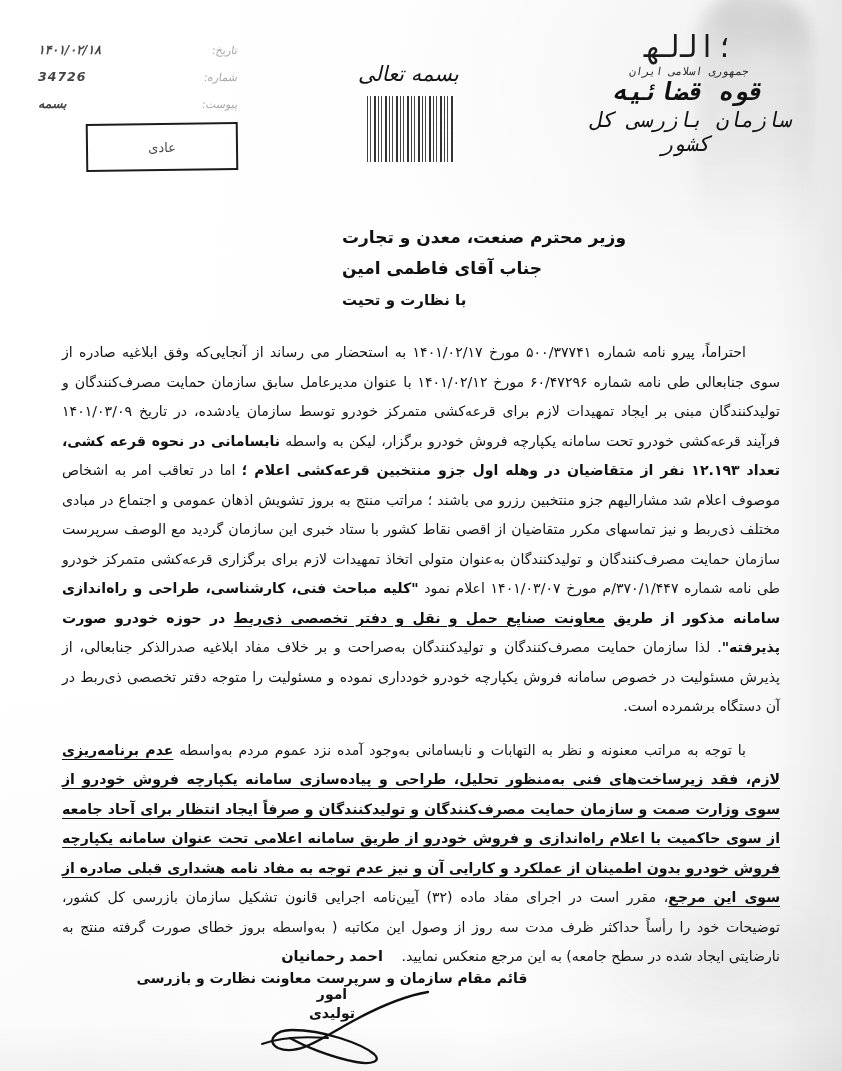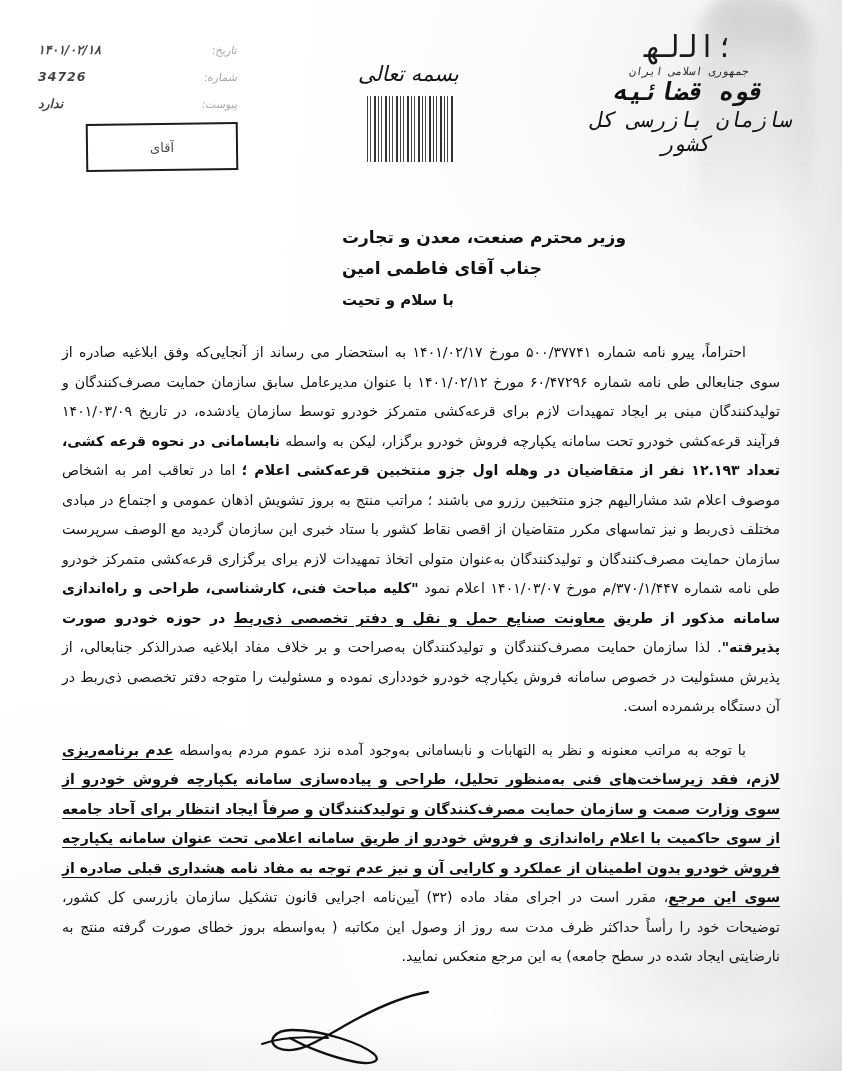--- a/index.html
+++ b/index.html
@@ -277,41 +277,46 @@
     <div class="ref-row">
       <span class="ref-label">تاریخ:</span>
       <span class="ref-value">۱۴۰۱/۰۲/۱۸</span>
     </div>
     <div class="ref-row">
       <span class="ref-label">شماره:</span>
       <span class="ref-value">34726</span>
     </div>
     <div class="ref-row">
       <span class="ref-label">پیوست:</span>
-      <span class="ref-value">ندارد</span>
+      <span class="ref-value">بسمه</span>
     </div>
     <div class="classification-box">
-      <span>آقای</span>
+      <span>عادی</span>
     </div>
   </div>
 
   <div class="addressee">
     <div class="line">وزیر محترم صنعت، معدن و تجارت</div>
     <div class="line">جناب آقای فاطمی امین</div>
-    <div class="greet">با سلام و تحیت</div>
+    <div class="greet">با نظارت و تحیت</div>
   </div>
 
   <div class="body">
 
     <p class="indent"><span>احتراماً، پیرو نامه شماره ۵۰۰/۳۷۷۴۱ مورخ ۱۴۰۱/۰۲/۱۷ به استحضار می رساند از آنجایی‌که وفق ابلاغیه صادره از سوی جنابعالی طی نامه شماره ۶۰/۴۷۲۹۶ مورخ ۱۴۰۱/۰۲/۱۲ با عنوان مدیرعامل سابق سازمان حمایت مصرف‌کنندگان و تولیدکنندگان مبنی بر ایجاد تمهیدات لازم برای قرعه‌کشی متمرکز خودرو توسط سازمان یادشده، در تاریخ ۱۴۰۱/۰۳/۰۹ فرآیند قرعه‌کشی خودرو تحت سامانه یکپارچه فروش خودرو برگزار، لیکن به واسطه </span><span class="b">نابسامانی در نحوه قرعه کشی، تعداد ۱۲.۱۹۳ نفر از متقاضیان در وهله اول جزو منتخبین قرعه‌کشی اعلام ؛</span><span> اما در تعاقب امر به اشخاص موصوف اعلام شد مشارالیهم جزو منتخبین رزرو می باشند ؛ مراتب منتج به بروز تشویش اذهان عمومی و اجتماع در مبادی مختلف ذی‌ربط و نیز تماسهای مکرر متقاضیان از اقصی نقاط کشور با ستاد خبری این سازمان گردید مع الوصف سرپرست سازمان حمایت مصرف‌کنندگان و تولیدکنندگان به‌عنوان متولی اتخاذ تمهیدات لازم برای برگزاری قرعه‌کشی متمرکز خودرو طی نامه شماره ۳۷۰/۱/۴۴۷/م مورخ ۱۴۰۱/۰۳/۰۷ اعلام نمود </span><span class="b">"کلیه مباحث فنی، کارشناسی، طراحی و راه‌اندازی سامانه مذکور از طریق </span><span class="bu">معاونت صنایع حمل و نقل و دفتر تخصصی ذی‌ربط</span><span class="b"> در حوزه خودرو صورت پذیرفته"</span><span>. لذا سازمان حمایت مصرف‌کنندگان و تولیدکنندگان به‌صراحت و بر خلاف مفاد ابلاغیه صدرالذکر جنابعالی، از پذیرش مسئولیت در خصوص سامانه فروش یکپارچه خودرو خودداری نموده و مسئولیت را متوجه دفتر تخصصی ذی‌ربط در آن دستگاه برشمرده است.</span></p>
 
     <p class="indent"><span>با توجه به مراتب معنونه و نظر به التهابات و نابسامانی به‌وجود آمده نزد عموم مردم به‌واسطه </span><span class="para-emph">عدم برنامه‌ریزی لازم، فقد زیرساخت‌های فنی به‌منظور تحلیل، طراحی و پیاده‌سازی سامانه یکپارچه فروش خودرو از سوی وزارت صمت و سازمان حمایت مصرف‌کنندگان و تولیدکنندگان و صرفاً ایجاد انتظار برای آحاد جامعه از سوی حاکمیت با اعلام راه‌اندازی و فروش خودرو از طریق سامانه اعلامی تحت عنوان سامانه یکپارچه فروش خودرو بدون اطمینان از عملکرد و کارایی آن و نیز عدم توجه به مفاد نامه هشداری قبلی صادره از سوی این مرجع</span><span>، مقرر است در اجرای مفاد ماده (۳۲) آیین‌نامه اجرایی قانون تشکیل سازمان بازرسی کل کشور، توضیحات خود را رأساً حداکثر ظرف مدت سه روز از وصول این مکاتبه ( به‌واسطه بروز خطای صورت گرفته منتج به نارضایتی ایجاد شده در سطح جامعه) به این مرجع منعکس نمایید.</span></p>
 
   </div>
 
+  <div class="signature">
+    <div class="sig-name">احمد رحمانیان</div>
+    <div class="sig-title">قائم مقام سازمان و سرپرست معاونت نظارت و بازرسی امور</div>
+    <div class="sig-title2">تولیدی</div>
+  </div>
 
   <svg class="sig-mark" viewBox="0 0 230 80">
     <path d="M196 6 C172 10 140 24 112 40 C86 55 64 70 46 62 C34 56 42 44 60 44
              C92 44 130 58 142 68 C150 75 140 79 124 76 C98 71 72 60 58 52" fill="none" stroke="#101010" stroke-width="2.3" stroke-linecap="round"></path>
     <path d="M30 58 C46 52 70 50 96 52" fill="none" stroke="#101010" stroke-width="2" stroke-linecap="round"></path>
   </svg>
 
 </div>
 
 </body></html>

